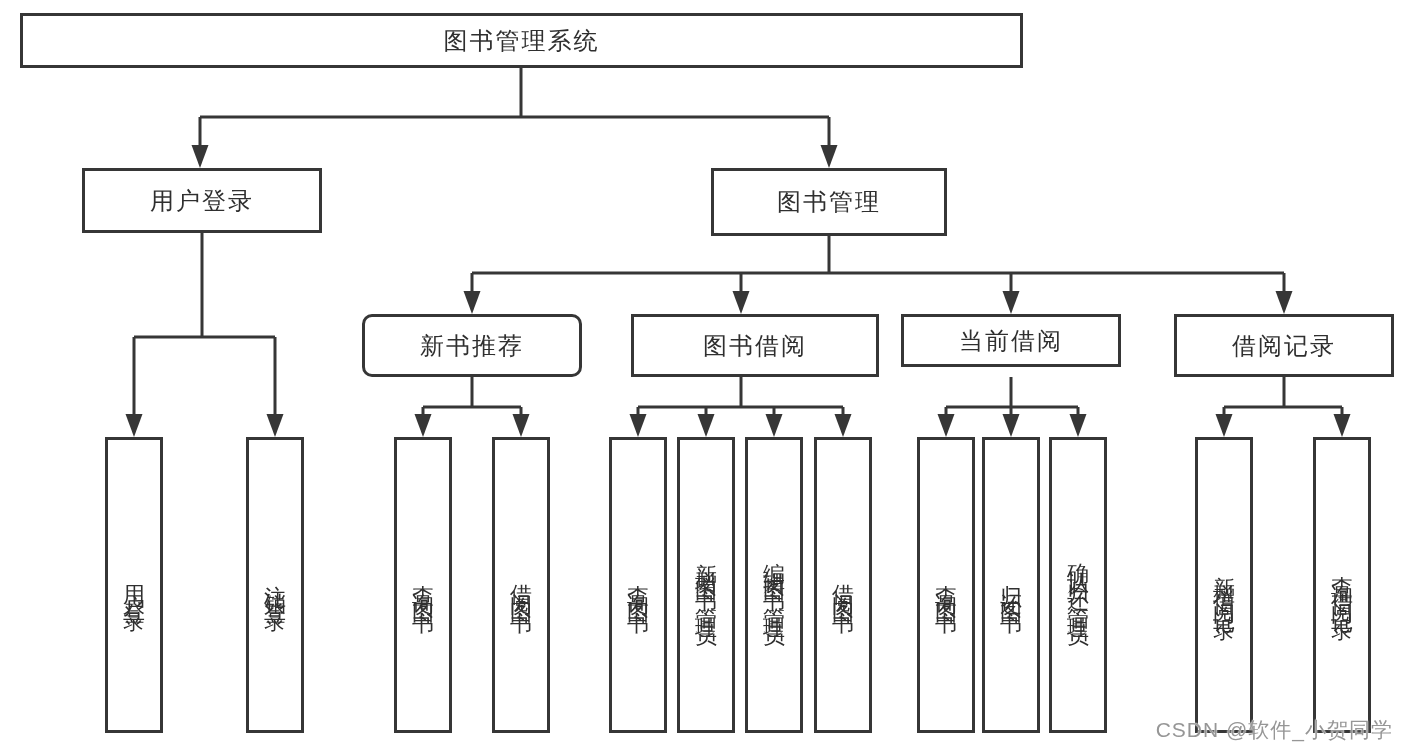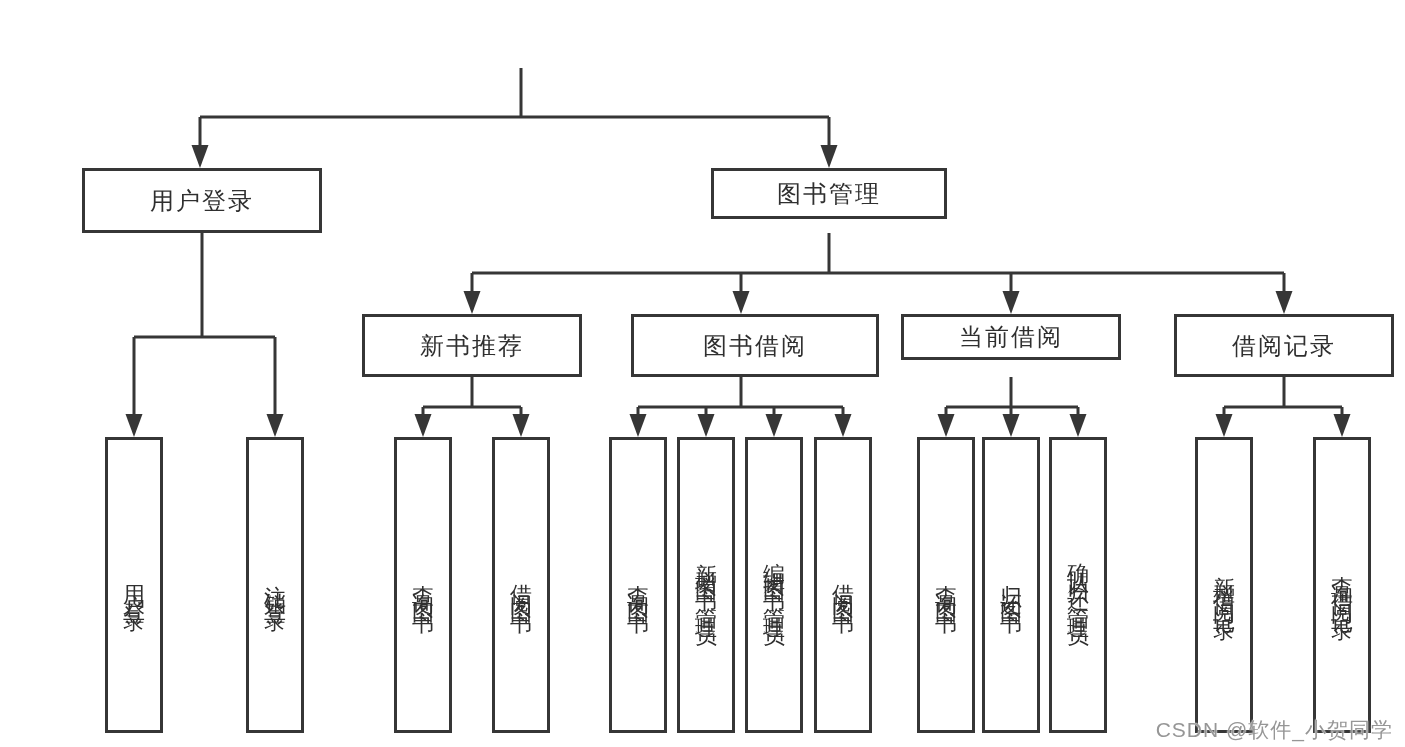--- a/index.html
+++ b/index.html
@@ -96,27 +96,28 @@
       <polygon points="834.5,414 851.5,414 843,437"></polygon>
       <path d="M1011 377V407M946 407H1078M946 407V418M1011 407V418M1078 407V418"></path>
       <polygon points="937.5,414 954.5,414 946,437"></polygon>
       <polygon points="1002.5,414 1019.5,414 1011,437"></polygon>
       <polygon points="1069.5,414 1086.5,414 1078,437"></polygon>
       <path d="M1284 377V407M1224 407H1342M1224 407V418M1342 407V418"></path>
       <polygon points="1215.5,414 1232.5,414 1224,437"></polygon>
       <polygon points="1333.5,414 1350.5,414 1342,437"></polygon>
     </svg>
 
+  <div class="hbox" style="left:20px;top:13px;width:1003px;height:55px;">图书管理系统</div>
 
   <div class="hbox" style="left:82px;top:168px;width:240px;height:65px;">用户登录</div>
-  <div class="hbox" style="left:711px;top:168px;width:236px;height:51px;">图书管理</div>
+  <div class="hbox" style="left:711px;top:168px;width:236px;height:68px;">图书管理</div>
 
-  <div class="hbox" style="left:362px;top:314px;width:220px;height:63px;">新书推荐</div>
+  <div class="hbox" style="left:362px;top:314px;width:220px;height:63px;border-radius:10px;">新书推荐</div>
   <div class="hbox" style="left:631px;top:314px;width:248px;height:63px;">图书借阅</div>
-  <div class="hbox" style="left:901px;top:314px;width:220px;height:46px;">当前借阅</div>
+  <div class="hbox" style="left:901px;top:314px;width:220px;height:53px;">当前借阅</div>
   <div class="hbox" style="left:1174px;top:314px;width:220px;height:63px;">借阅记录</div>
 
   <div class="vbox" style="left:105px;">用户登录</div>
   <div class="vbox" style="left:246px;">注销登录</div>
 
   <div class="vbox" style="left:394px;">查询图书</div>
   <div class="vbox" style="left:492px;">借阅图书</div>
 
   <div class="vbox" style="left:609px;">查询图书</div>
   <div class="vbox" style="left:677px;">新增图书（管理员）</div>

